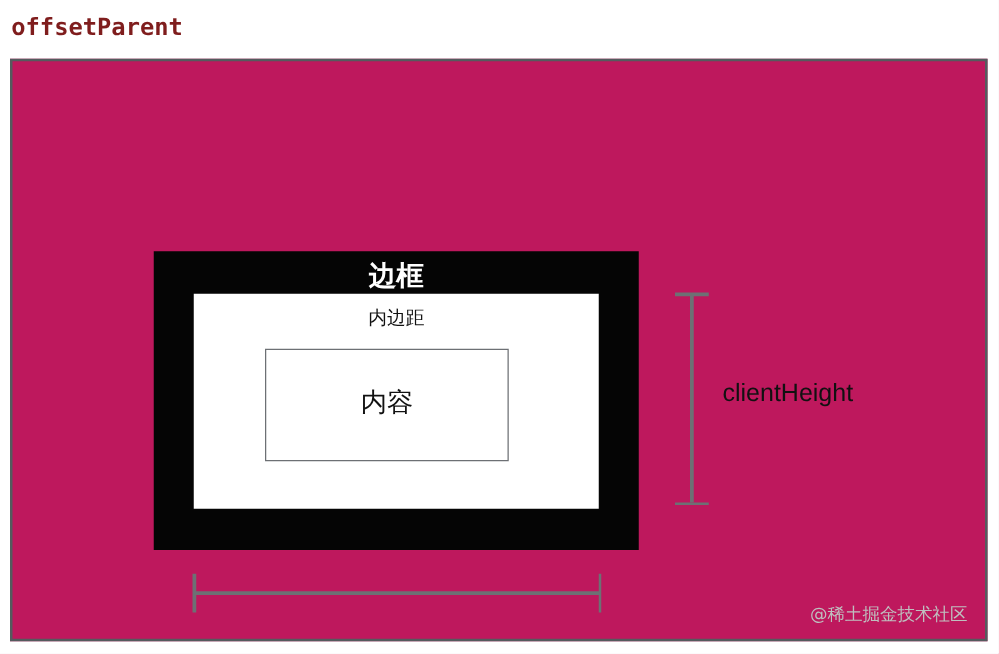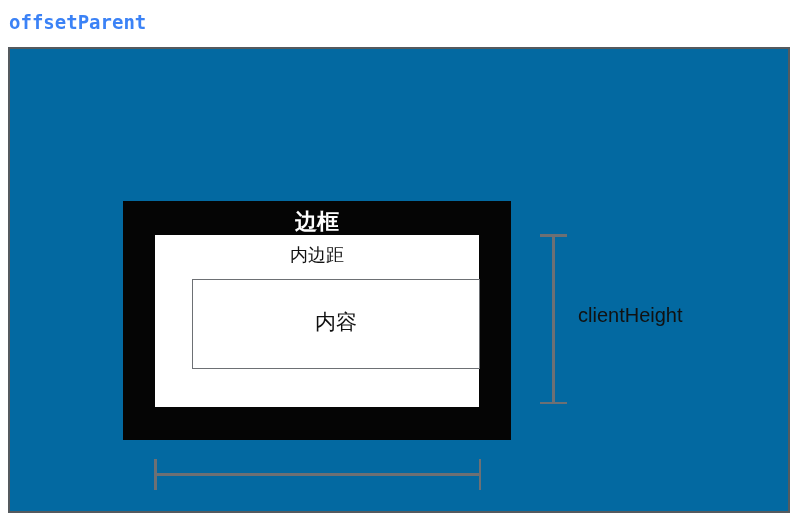--- a/index.html
+++ b/index.html
@@ -18,34 +18,34 @@
 
   
   .page-title {
     position: absolute;
     left: 9px;
     top: 11px;
     font-family: "DejaVu Sans Mono", "Liberation Mono", monospace;
     font-weight: bold;
     font-size: 19px;
     letter-spacing: 0px;
-    color: #3b82f6;
+    color: #7f1d1d;
     white-space: nowrap;
   }
 
   
   .offset-parent-box {
     position: absolute;
     left: 8px;
     top: 47px;
     width: 782px;
     height: 466px;
     box-sizing: border-box;
     border: 2px solid #555a5e;
-    background: #0369a1;
+    background: #be185d;
   }
 
   
   .border-box {
     position: absolute;
     left: 113px;
     top: 152px;
     width: 388px;
     height: 239px;
     background: #050505;
@@ -75,30 +75,30 @@
     box-sizing: border-box;
   }
   .padding-label {
     position: absolute;
     left: 0;
     right: 0;
     top: 7px;
     text-align: center;
     color: #111111;
     font-family: "DejaVu Sans", "Liberation Sans", sans-serif;
-    font-size: 18px;
+    font-size: 15px;
     line-height: 25px;
   }
 
   
   .content-box {
     position: absolute;
-    left: 37px;
+    left: 57px;
     top: 44px;
-    width: 288px;
+    width: 195px;
     height: 90px;
     box-sizing: border-box;
     border: 1.5px solid #6d7074;
     background: #ffffff;
   }
   .content-label {
     position: absolute;
     left: 0;
     right: 0;
     top: 30px;
@@ -223,15 +223,16 @@
 
     <div class="label-client-height">clientHeight</div>
 
     <div class="dim-h">
       <div class="cap cap-left"></div>
       <div class="stem"></div>
       <div class="cap cap-right"></div>
     </div>
 
 
+    <div class="watermark">@稀土掘金技术社区</div>
 
   </div>
 </div>
 
 </body></html>

